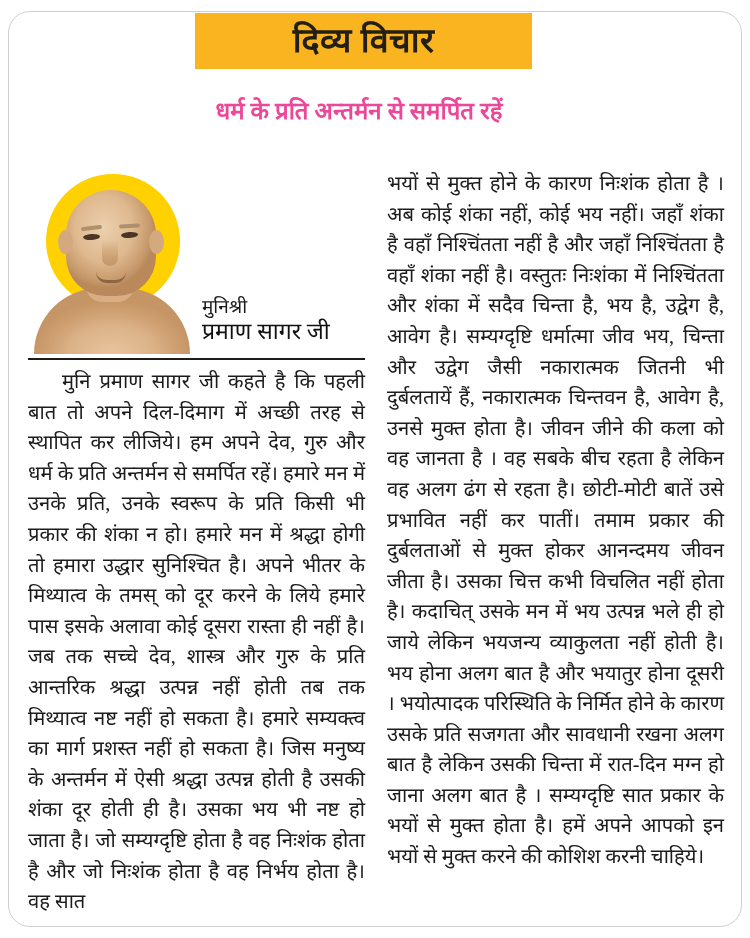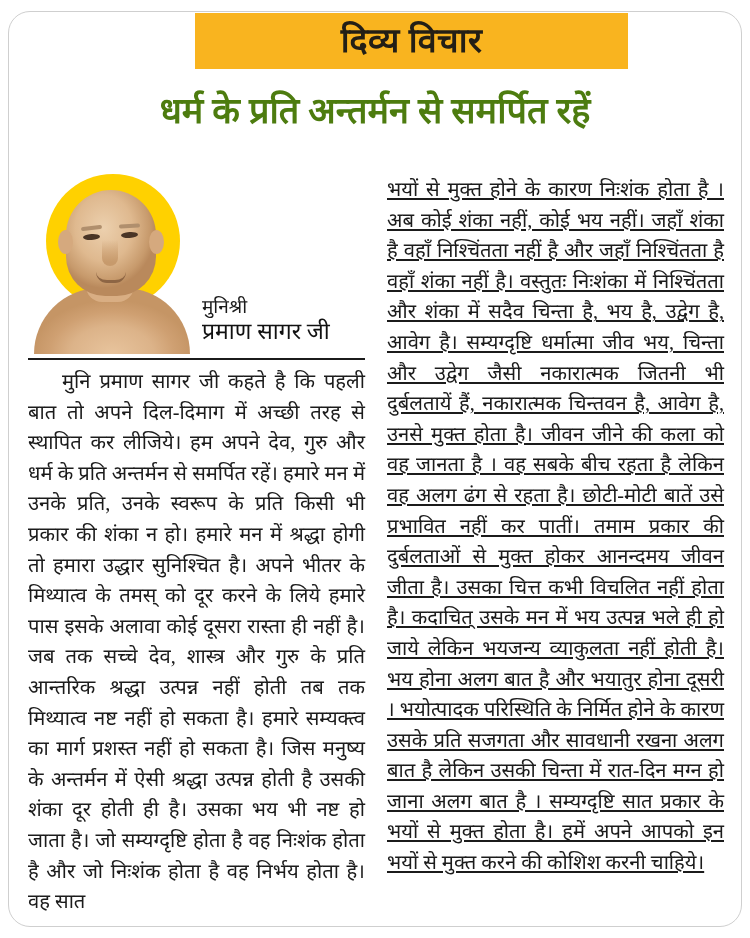--- a/index.html
+++ b/index.html
@@ -35,49 +35,49 @@
     border-radius: 22px;
     box-sizing: border-box;
     pointer-events: none;
   }
 
   
   .masthead {
     position: absolute;
     left: 195px;
     top: 13px;
-    width: 433px;
+    width: 337px;
     height: 56px;
     background: #f9b41f;
     display: flex;
     align-items: center;
     justify-content: center;
   }
   .masthead-title {
     font-family: "Liberation Serif", "DejaVu Serif", serif;
     font-weight: 700;
     font-size: 34px;
     line-height: 1;
     color: #231f16;
     letter-spacing: 0.5px;
     white-space: nowrap;
   }
 
   
   .headline {
     position: absolute;
-    left: 28px;
+    left: 12px;
     top: 88px;
     width: 694px;
     text-align: center;
     font-family: "Liberation Serif", "DejaVu Serif", serif;
     font-weight: 700;
-    font-size: 36px;
+    font-size: 24px;
     line-height: 46px;
-    color: #4d7c0f;
+    color: #ec4899;
     white-space: nowrap;
   }
 
   
   .columns {
     position: absolute;
     left: 28px;
     top: 168px;
     width: 696px;
     height: 755px;
@@ -252,22 +252,21 @@
     text-align: justify;
     text-justify: inter-word;
     color: #1b1b1b;
     margin: 0;
     hyphens: none;
   }
   .body-text.indent {
     text-indent: 34px;
   }
   .col-right .body-text {
-    margin-top: 6px;
-    text-decoration: underline;
+    margin-top: 0;
   }
 </style>
 </head>
 <body>
 
 <div class="page">
 
   <div class="page-frame"></div>
 
   <div class="masthead">

